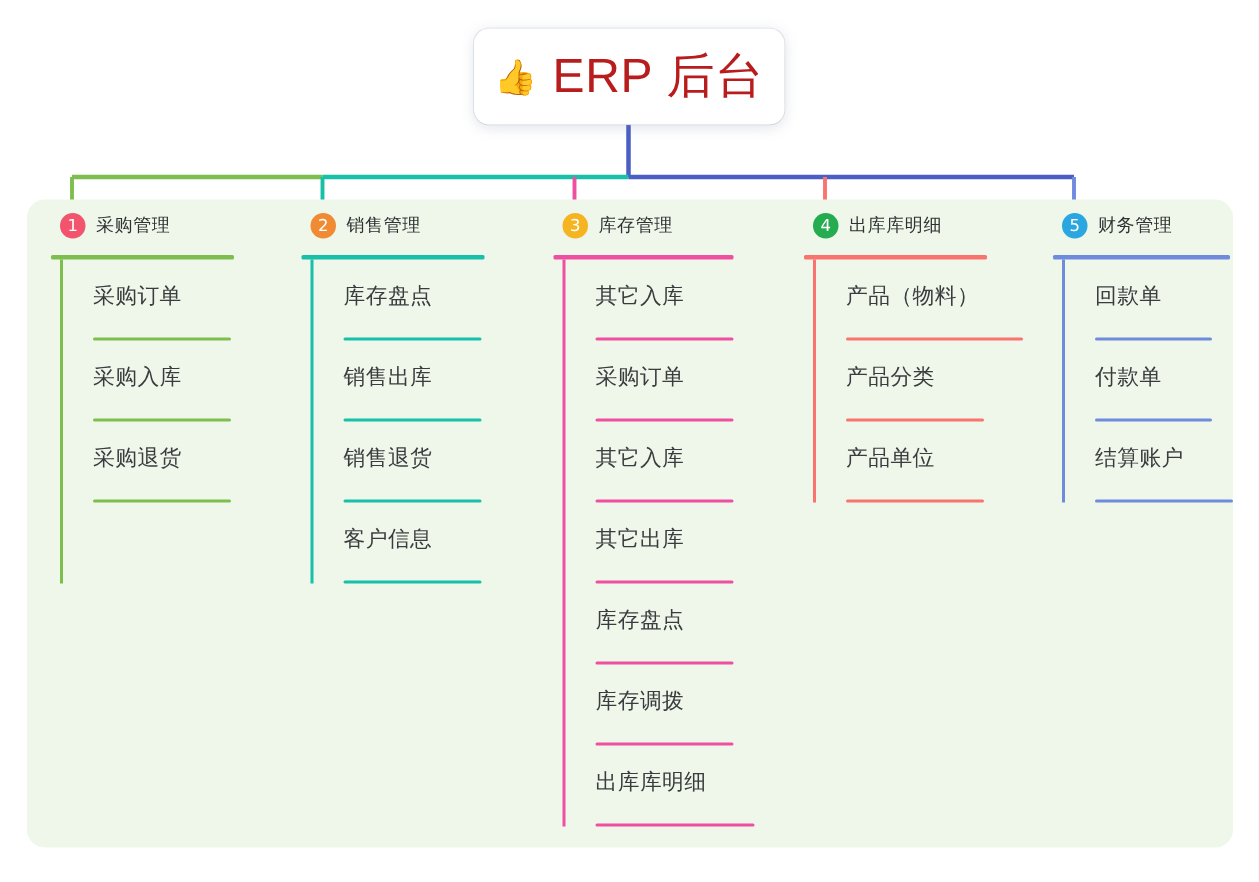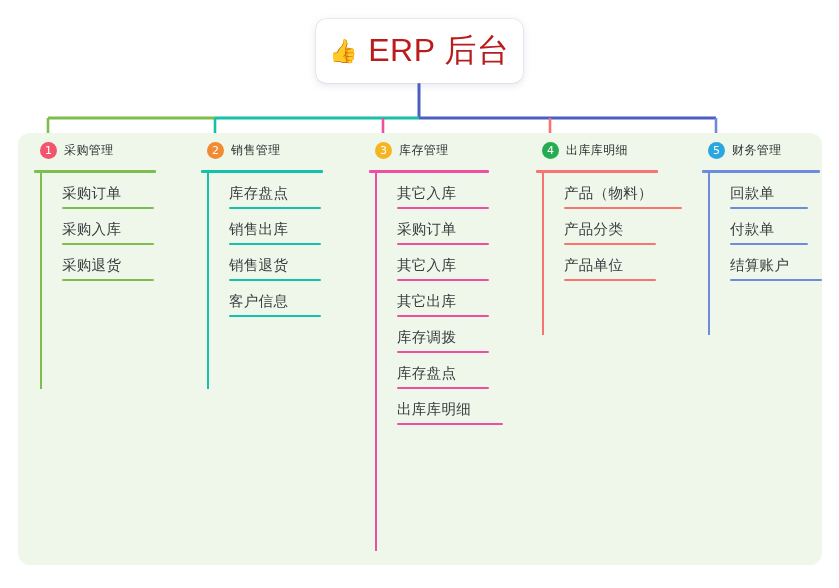--- a/index.html
+++ b/index.html
@@ -112,25 +112,25 @@
     padding-left: 22px;
   }
   .spine {
     position: absolute;
     left: 22px;
     top: 0;
     width: 2px;
   }
   .item {
     position: relative;
-    height: 36px;
+    height: 54px;
     box-sizing: border-box;
     padding-left: 22px;
     display: flex;
-    align-items: flex-end;
+    align-items: center;
   }
   .item-label {
     font-size: 14.5px;
     color: #3a3c3f;
     white-space: nowrap;
     padding-bottom: 6px;
     letter-spacing: 0.3px;
   }
   .item-underline {
     position: absolute;
@@ -231,25 +231,25 @@
           </div>
           <div class="item">
             <span class="item-label">其它入库</span>
             <div class="item-underline" style="background: rgb(239, 79, 160); width: 92px;"></div>
           </div>
           <div class="item">
             <span class="item-label">其它出库</span>
             <div class="item-underline" style="background: rgb(239, 79, 160); width: 92px;"></div>
           </div>
           <div class="item">
+            <span class="item-label">库存盘点</span>
+            <div class="item-underline" style="background: rgb(239, 79, 160); width: 92px;"></div>
+          </div>
+          <div class="item">
             <span class="item-label">库存调拨</span>
-            <div class="item-underline" style="background: rgb(239, 79, 160); width: 92px;"></div>
-          </div>
-          <div class="item">
-            <span class="item-label">库存盘点</span>
             <div class="item-underline" style="background: rgb(239, 79, 160); width: 92px;"></div>
           </div>
           <div class="item">
             <span class="item-label">出库库明细</span>
             <div class="item-underline" style="background: rgb(239, 79, 160); width: 106px;"></div>
           </div>
         </div>
       </div>
       <div class="column" style="left: 520px; width: 170px;">
         <div class="col-head">

